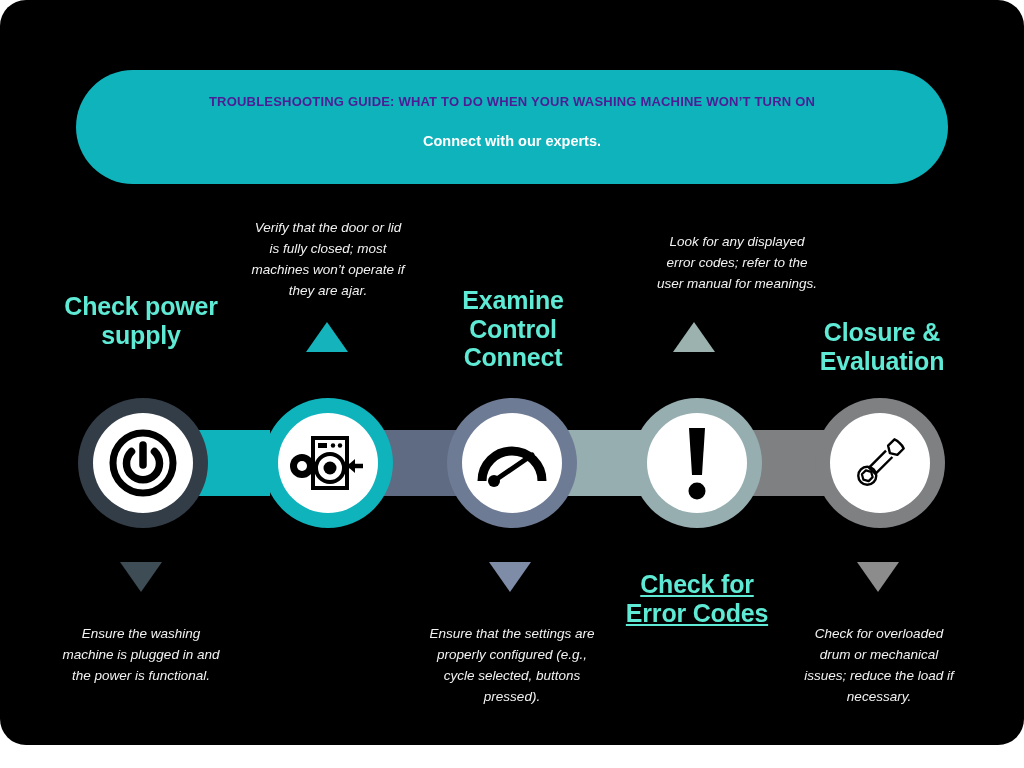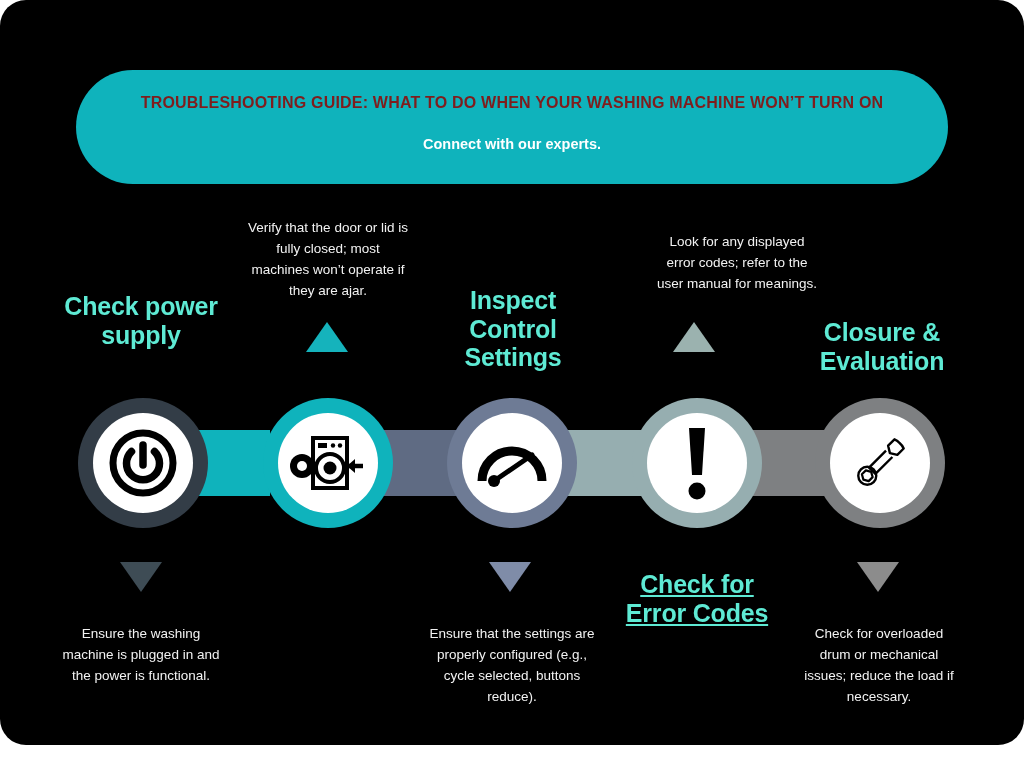--- a/index.html
+++ b/index.html
@@ -32,22 +32,22 @@
     background: #0FB3BC;
     border-radius: 57px;
     display: flex;
     flex-direction: column;
     align-items: center;
     justify-content: flex-start;
     padding-top: 24px;
     box-sizing: border-box;
   }
   #header-title {
-    color: #7f1d1d;
-    font-size: 16px;
+    color: #4c1d95;
+    font-size: 13px;
     font-weight: bold;
     letter-spacing: 0.2px;
     text-align: center;
     white-space: nowrap;
   }
   #header-subtitle {
     color: #ffffff;
     font-size: 14.5px;
     font-weight: bold;
     text-align: center;
@@ -100,20 +100,21 @@
   }
 
   
   .step-desc {
     position: absolute;
     color: #f2f2f2;
     font-size: 13.5px;
     font-weight: normal;
     line-height: 1.55;
     text-align: center;
+    font-style: italic;
   }
 
   
   .tri {
     position: absolute;
     width: 0;
     height: 0;
   }
   .tri-up {
     border-left: 21px solid transparent;
@@ -128,30 +129,30 @@
 <body style="background: rgb(255, 255, 255);">
 
 <div id="infographic" style="background: rgb(0, 0, 0);">
 
   <div id="header-banner" style="background: rgb(15, 179, 188);">
     <div id="header-title">TROUBLESHOOTING GUIDE: WHAT TO DO WHEN YOUR WASHING MACHINE WON’T TURN ON</div>
     <div id="header-subtitle">Connect with our experts.</div>
   </div>
 
   <div class="step-title" style="left:60px; top:292px; width:162px;">Check power supply</div>
-  <div class="step-title" style="left:432px; top:286px; width:162px;">Inspect Control Settings</div>
+  <div class="step-title" style="left:432px; top:286px; width:162px;">Examine Control Connect</div>
   <div class="step-title" style="left:794px; top:318px; width:176px;">Closure &amp; Evaluation</div>
 
   <div class="step-title" style="left:612px; top:570px; width:170px;text-decoration:underline;">Check for Error Codes</div>
 
   <div class="step-desc" style="left:248px; top:218px; width:160px;">Verify that the door or lid is fully closed; most machines won’t operate if they are ajar.</div>
   <div class="step-desc" style="left:612px; top:232px; width:166px;margin-left:42px;">Look for any displayed error codes; refer to the user manual for meanings.</div>
 
   <div class="step-desc" style="left:58px; top:624px; width:166px;">Ensure the washing machine is plugged in and the power is functional.</div>
-  <div class="step-desc" style="left:428px; top:624px; width:168px;">Ensure that the settings are properly configured (e.g., cycle selected, buttons reduce).</div>
+  <div class="step-desc" style="left:428px; top:624px; width:168px;">Ensure that the settings are properly configured (e.g., cycle selected, buttons pressed).</div>
   <div class="step-desc" style="left:800px; top:624px; width:158px;">Check for overloaded drum or mechanical issues; reduce the load if necessary.</div>
 
   <div class="tri tri-up" style="left: 306px; top: 322px; border-bottom: 30px solid rgb(21, 179, 188);"></div>
   <div class="tri tri-up" style="left: 673px; top: 322px; border-bottom: 30px solid rgb(155, 178, 175);"></div>
 
   <div class="tri tri-down" style="left: 120px; top: 562px; border-top: 30px solid rgb(62, 76, 85);"></div>
   <div class="tri tri-down" style="left: 489px; top: 562px; border-top: 30px solid rgb(127, 140, 168);"></div>
   <div class="tri tri-down" style="left: 857px; top: 562px; border-top: 30px solid rgb(140, 140, 140);"></div>
 
   <div id="chain">

